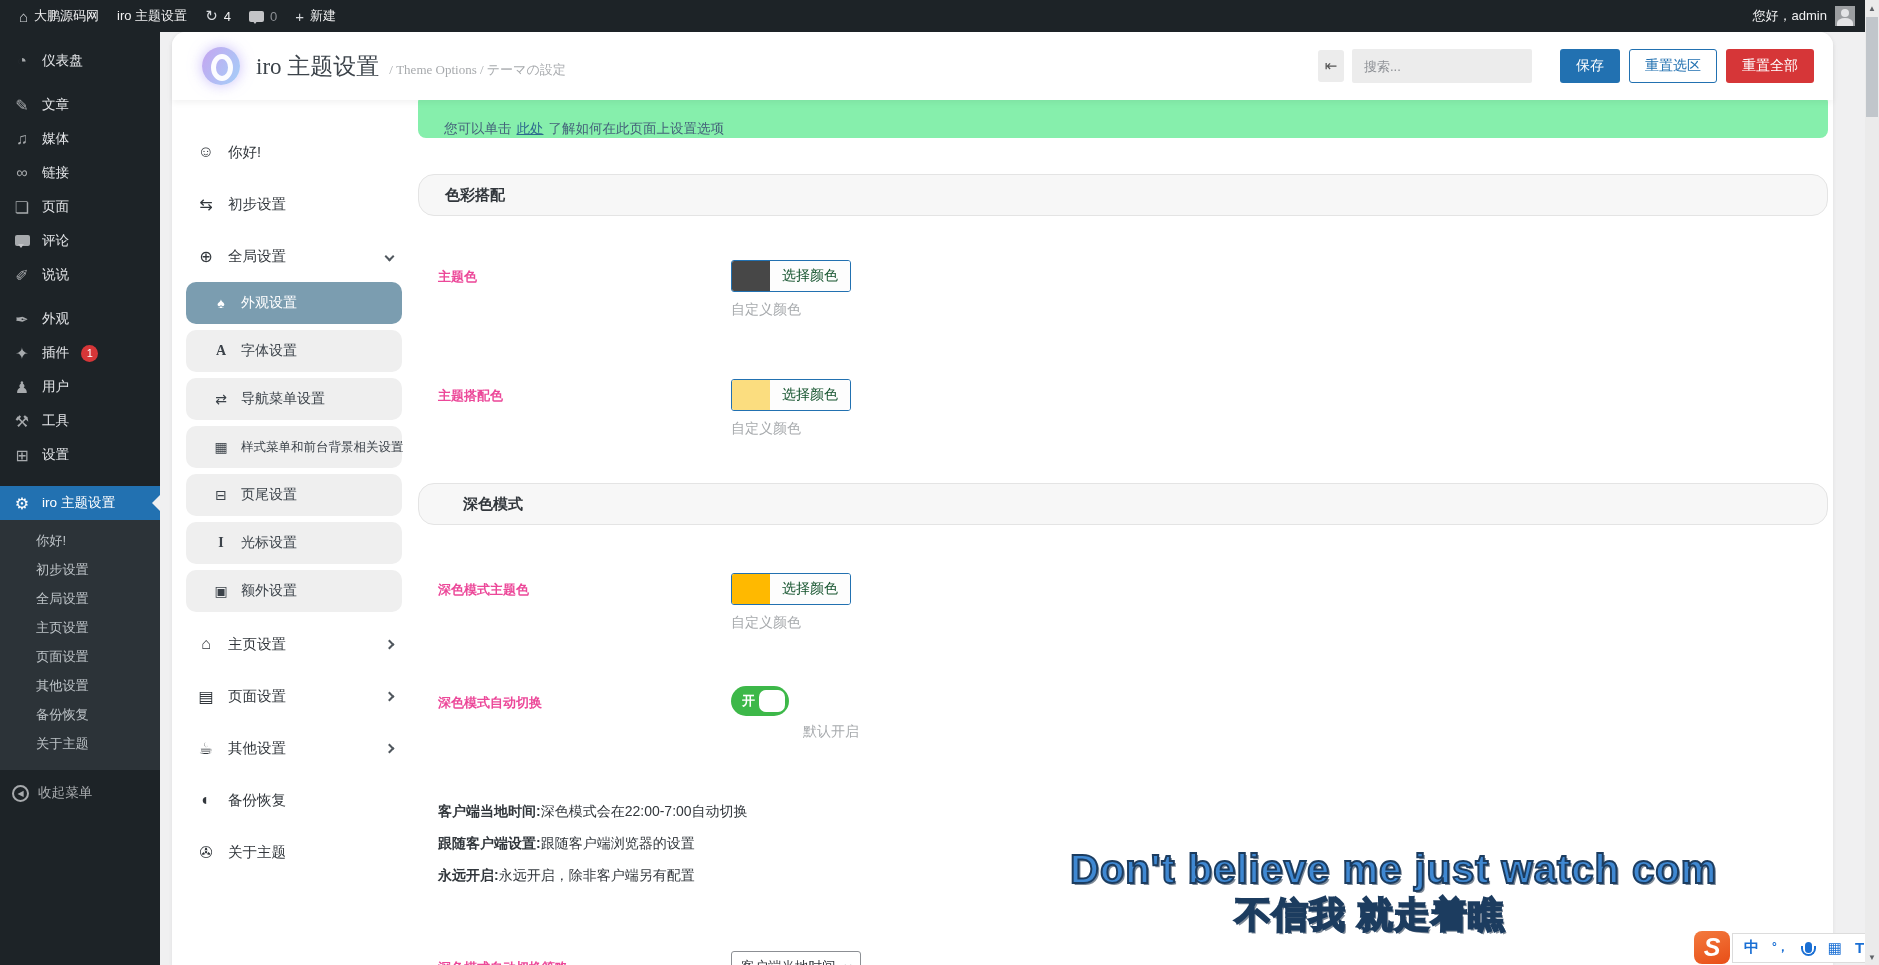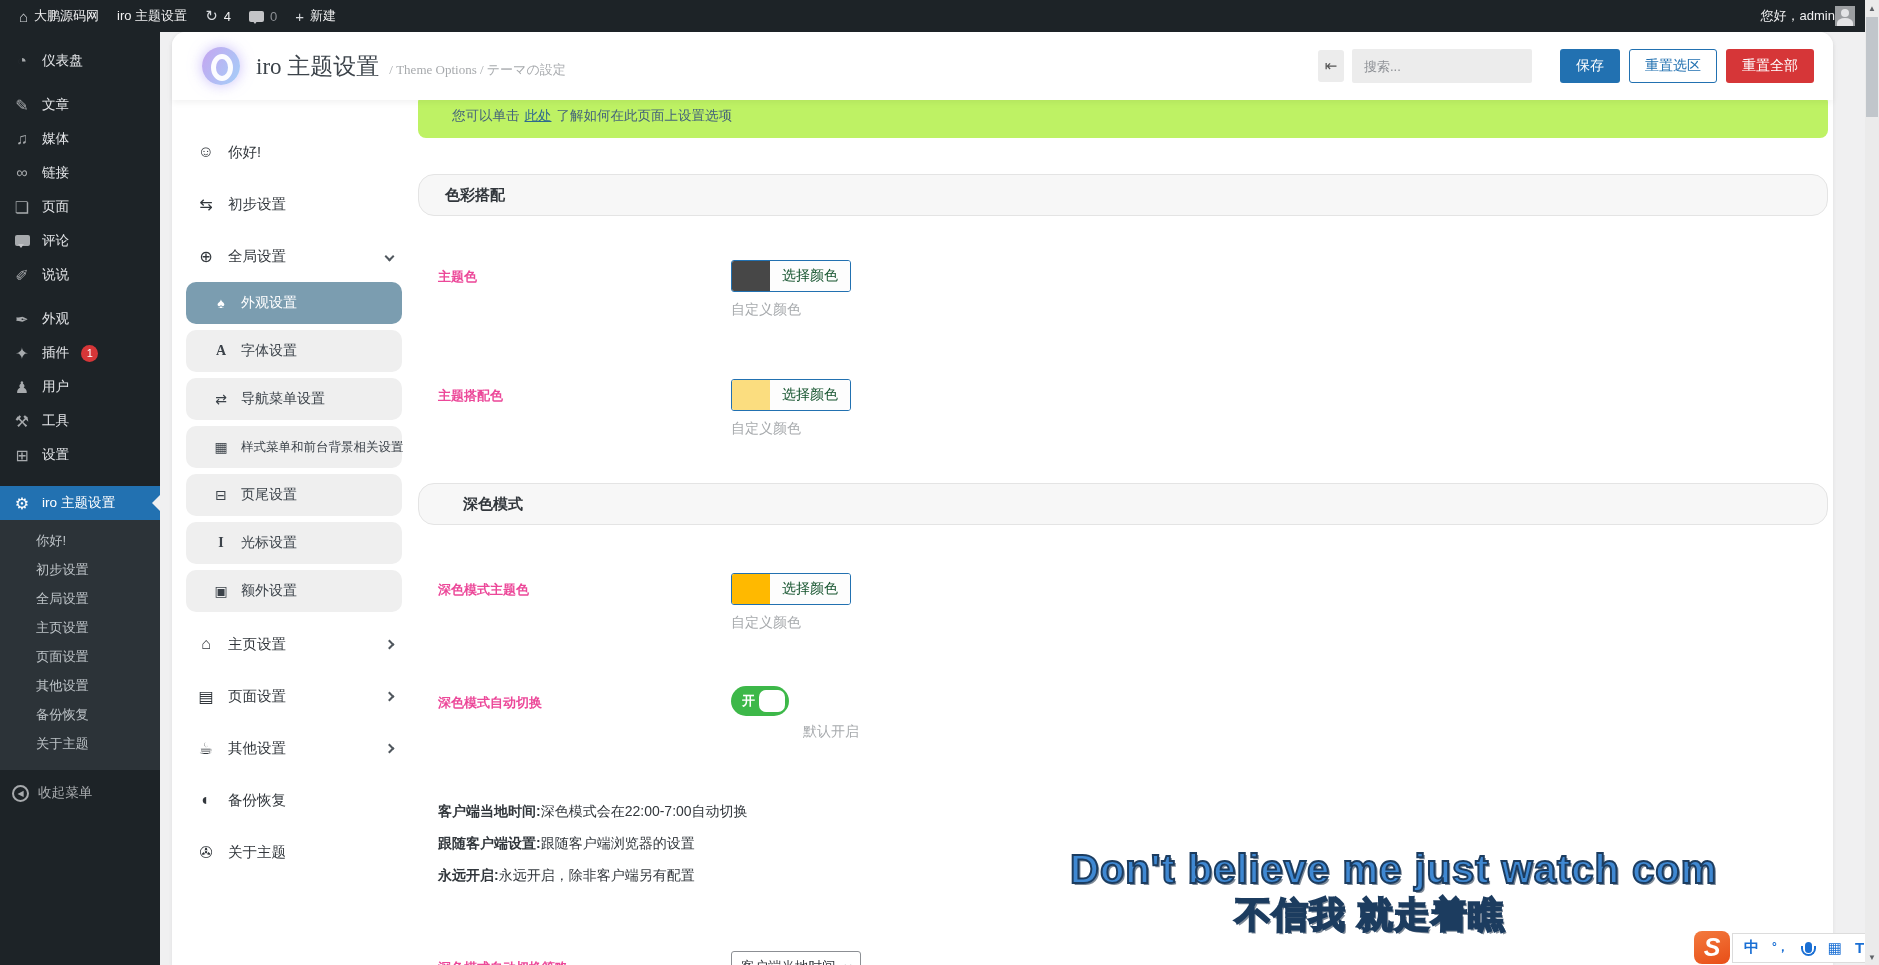--- a/index.html
+++ b/index.html
@@ -5,21 +5,21 @@
   * { margin:0; padding:0; box-sizing:border-box; }
   html,body { width:1879px; height:965px; overflow:hidden; }
   body { font-family:"Liberation Sans","DejaVu Sans",sans-serif; background:#f0f0f1; position:relative; }
 
   
   #admin-bar { position:absolute; left:0; top:0; width:1865px; height:32px; background:#1d2327;
     display:flex; align-items:center; color:#f0f0f1; font-size:13px; padding:0 10px; z-index:20; }
   .ab-item { display:flex; align-items:center; gap:6px; padding:0 9px; height:32px; cursor:pointer; }
   .ab-icon { font-size:15px; color:#d5d8dc; }
   .ab-count-muted { color:#8c8f94; }
-  .ab-right { margin-left:auto; display:flex; align-items:center; gap:0; }
+  .ab-right { margin-left:auto; display:flex; align-items:center; gap:8px; }
   .bubble { width:15px; height:11px; background:#c3c4c7; border-radius:2px; position:relative; display:inline-block; }
   .bubble::after { content:""; position:absolute; left:3px; bottom:-5px; border:3px solid transparent; border-top:4px solid #c3c4c7; }
   .avatar { width:20px; height:20px; background:#9b9ea1; position:relative; overflow:hidden; }
   .avatar::before { content:""; position:absolute; left:6px; top:3px; width:8px; height:8px; border-radius:50%; background:#e3e4e6; }
   .avatar::after { content:""; position:absolute; left:2px; top:12px; width:16px; height:10px; border-radius:50% 50% 0 0; background:#e3e4e6; }
 
   
   #wp-sidebar { position:absolute; left:0; top:32px; width:160px; height:933px; background:#1d2327;
     color:#e2e4e7; font-size:13.6px; padding-top:12px; z-index:10; }
   .wp-item { height:34px; display:flex; align-items:center; gap:10px; padding:0 8px 0 12px; cursor:pointer; position:relative; }
@@ -72,22 +72,22 @@
   .opt-sub .oi { width:16px; text-align:center; font-size:14px; flex:0 0 16px; }
   .opt-sub.active { background:#7b9db0; color:#fff; }
   .chev { width:7px; height:7px; border-right:2px solid #50575e; border-bottom:2px solid #50575e;
     display:inline-block; margin-left:auto; }
   .chev-down { transform:rotate(45deg); }
   .chev-right { transform:rotate(-45deg); }
   .serif-i { font-family:"Liberation Serif","DejaVu Serif",serif; font-weight:bold; }
 
   
   #content { position:absolute; left:244px; top:68px; right:0; bottom:0; z-index:1; }
-  .notice { margin:-6px 5px 0 2px; height:44px; background:#bef264; border-radius:8px;
-    display:flex; align-items:center; padding-left:34px; font-size:13.5px; color:#44637a; }
+  .notice { margin:-6px 5px 0 2px; height:44px; background:#86efac; border-radius:8px;
+    display:flex; align-items:flex-end; padding-left:26px; font-size:13.5px; color:#44637a; }
   .notice a { color:#2e6a8e; text-decoration:underline; margin:0 5px; cursor:pointer; }
   .section-bar { margin:0 5px 0 2px; height:42px; background:#f7f7f7; border:1px solid #e4e4e4; border-radius:16px;
     line-height:40px; padding-left:26px; font-size:15px; font-weight:bold; color:#32373c; }
   .section-bar.s1 { margin-top:36px; }
   .section-bar.s2 { margin-top:45px;padding-left:44px; }
   .row { display:flex; padding-left:22px; }
   .row-label { width:293px; font-size:13px; font-weight:bold; color:#ec4899; padding-top:8px; flex:0 0 293px; }
   .color-btn { display:inline-flex; height:32px; border:1px solid #2271b1; border-radius:3px; overflow:hidden;
     cursor:pointer; background:#fff; }
   .swatch { width:38px; height:100%; }

